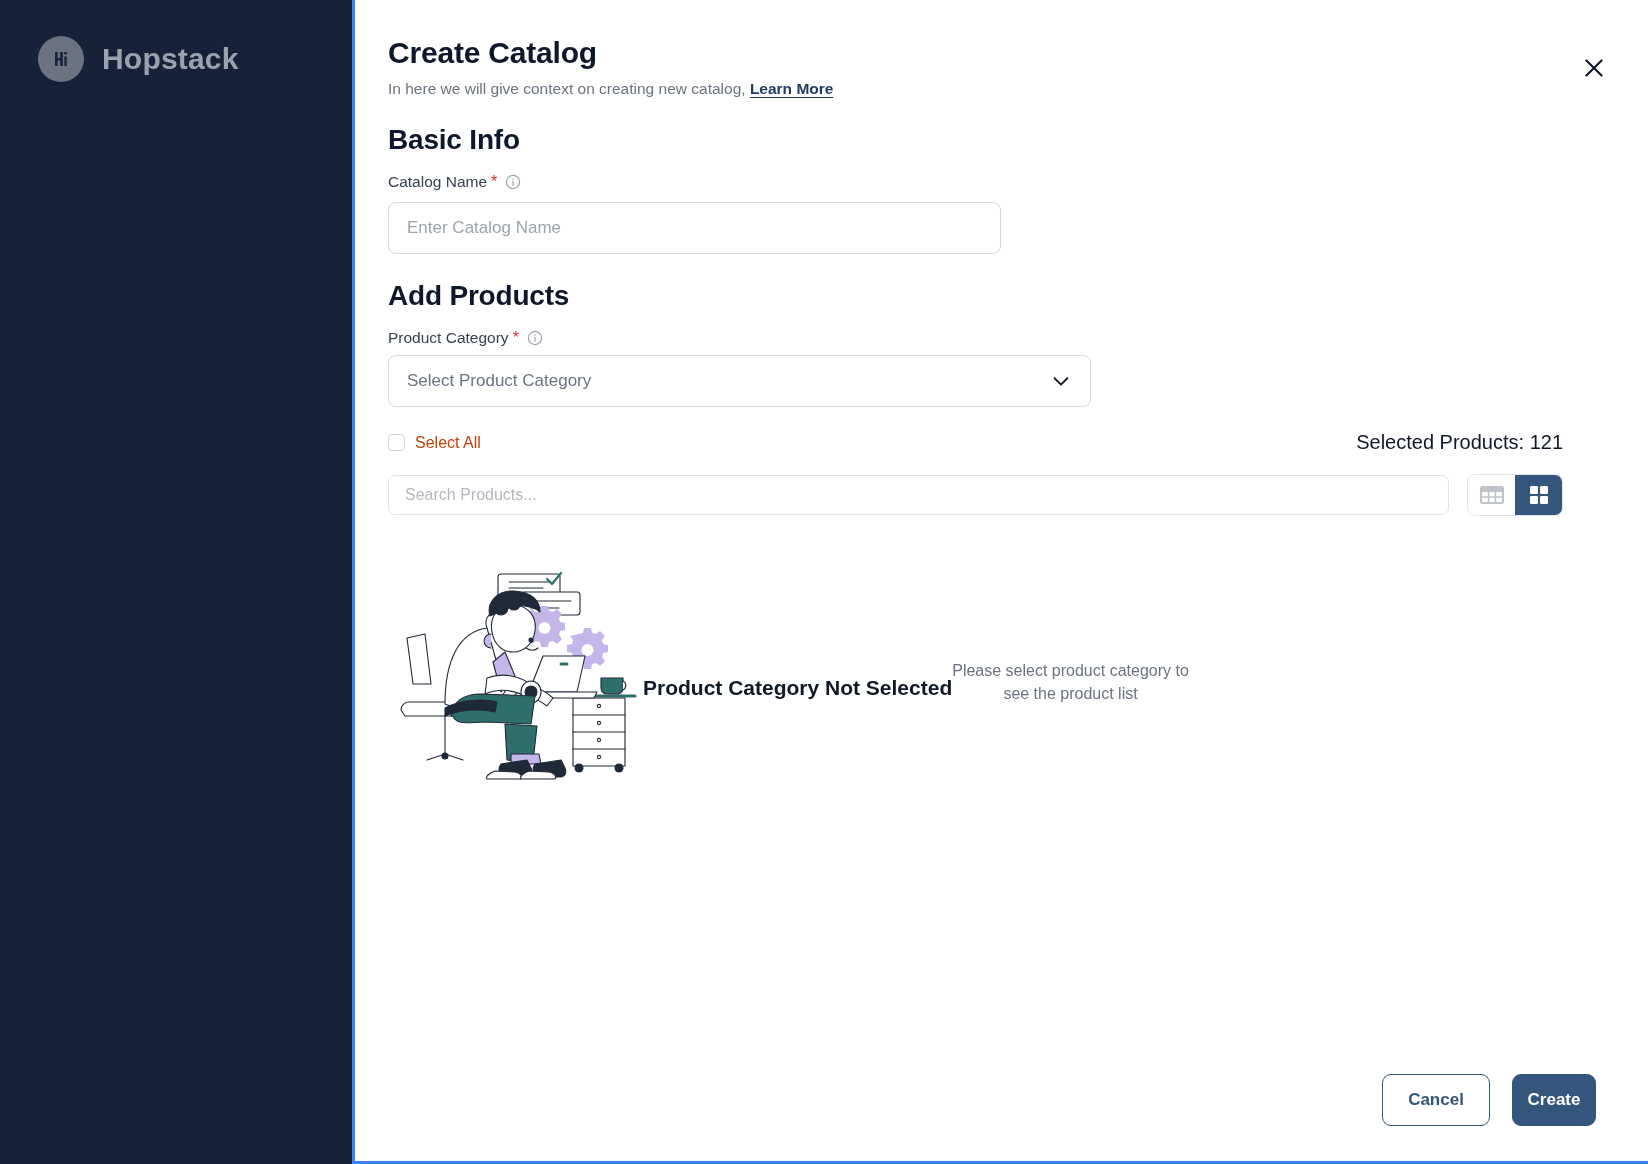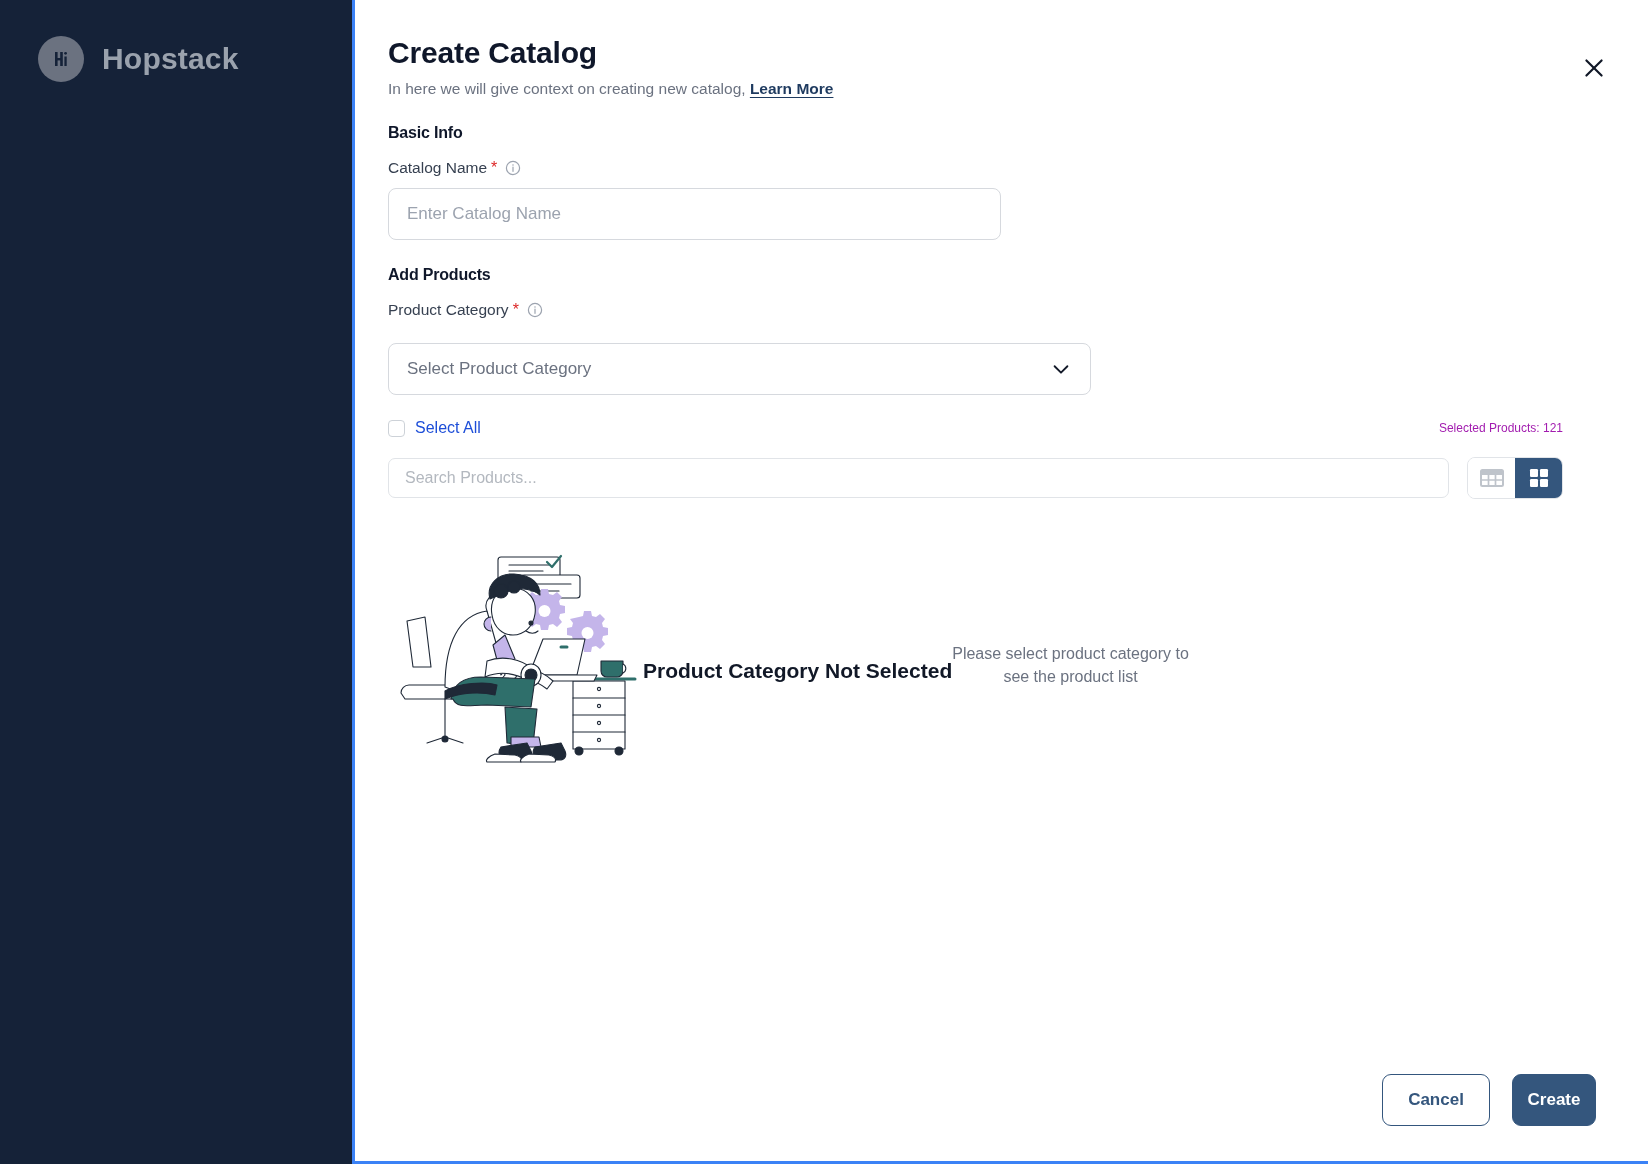--- a/index.html
+++ b/index.html
@@ -58,21 +58,21 @@
   }
   .subtitle {
     font-size: 15.5px; color: #6b7280; margin-top: 10px; padding-left: 5px;
   }
   .subtitle a {
     color: #1e3a5f; text-decoration: underline; font-weight: 700;
     text-underline-offset: 3px;
   }
 
   .section-title {
-    font-size: 16px; font-weight: 700; color: #0f172a;
+    font-size: 28px; font-weight: 700; color: #0f172a;
     margin-top: 26px; padding-left: 5px; letter-spacing: -.2px;
   }
 
   .field { padding-left: 5px; margin-top: 17px; }
   .field-label {
     font-size: 15.5px; color: #374151;
     display: flex; align-items: center; gap: 4px;
   }
   .req { color: #dc2626; font-size: 16px; }
   .info-icon {
@@ -86,40 +86,40 @@
     border: 1px solid #d6d9de; border-radius: 8px;
     padding: 0 18px;
     font-size: 17px; color: #111827;
     font-family: "Liberation Sans", sans-serif;
     background: #fff;
     outline: none;
   }
   .text-input::placeholder { color: #9ca3af; }
 
   .select-wrap {
-    margin-top: 24px;
+    margin-top: 8px;
     width: 703px; height: 52px;
     border: 1px solid #d6d9de; border-radius: 8px;
     display: flex; align-items: center; justify-content: space-between;
     padding: 0 18px; cursor: pointer; background: #fff;
   }
   .select-value { font-size: 17px; color: #6b7280; }
   .chev svg { width: 22px; height: 22px; display:block; }
 
   .row-select {
     display: flex; align-items: center; justify-content: space-between;
     margin-top: 24px; padding-left: 5px; padding-right: 45px;
   }
   .check-wrap { display: flex; align-items: center; gap: 10px; cursor: pointer; }
   .checkbox {
     width: 17px; height: 17px; border: 1.5px solid #cdd2d8;
     border-radius: 4px; background: #fff;
   }
-  .check-label { font-size: 16px; color: #1d4ed8; }
-  .selected-count { font-size: 12px; color: #a21caf; }
+  .check-label { font-size: 16px; color: #c2410c; }
+  .selected-count { font-size: 20px; color: #0f172a; }
 
   .row-search {
     display: flex; align-items: center; gap: 18px;
     margin-top: 20px; padding-left: 5px; padding-right: 45px;
   }
   .search-input {
     flex: 1 1 auto; height: 40px;
     border: 1px solid #e1e4e8; border-radius: 7px;
     padding: 0 16px; font-size: 16px; color: #111827;
     font-family: "Liberation Sans", sans-serif; outline: none;

